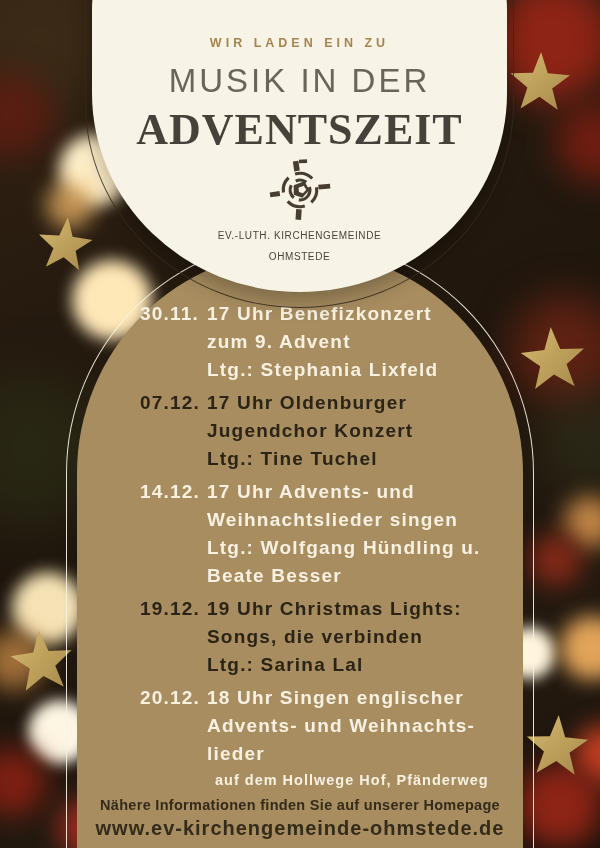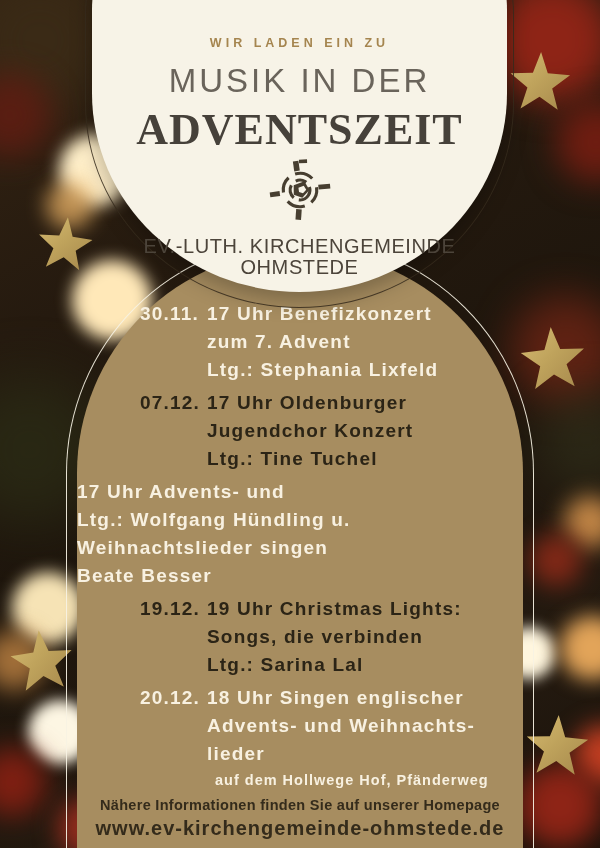--- a/index.html
+++ b/index.html
@@ -39,21 +39,21 @@
     background:var(--cream,#f7f3e7);
     border-radius:70px 70px 50% 50% / 100px 100px 52% 52%;
     box-shadow:0 8px 22px rgba(0,0,0,.28);
   }
   
   .header{position:absolute;left:92px;top:8px;width:415px;text-align:center;}
   .kicker{margin-top:28px;font-size:12.5px;font-weight:bold;letter-spacing:4px;color:var(--kicker-gold,#a5854f);}
   .title-thin{margin-top:12px;font-size:33px;font-weight:300;letter-spacing:3px;color:#6a645b;}
   .title-main{margin-top:4px;font-family:"Liberation Serif",serif;font-size:44px;font-weight:bold;letter-spacing:1px;color:var(--text-dark,#46413a);}
   .logo{margin:4px auto 0;width:62px;height:62px;}
-  .org{margin-top:15px;font-size:20px;line-height:21px;letter-spacing:.6px;color:#4c443a;}
+  .org{margin-top:4px;font-size:10px;line-height:21px;letter-spacing:.6px;color:#4c443a;}
   
   .events{position:absolute;left:77px;top:300px;width:446px;}
   .event{display:flex;margin-bottom:5px;font-weight:bold;font-size:19px;line-height:28px;letter-spacing:1.2px;}
   .event .date{width:67px;margin-left:63px;flex:none;}
   .event .lines{flex:1;}
   .event.light{color:var(--text-light,#f8f1e1);}
   .event.dark{color:var(--event-dark,#2b2416);}
   .note{font-size:14.5px;line-height:24px;letter-spacing:1px;margin-left:8px;}
   
   .footer{position:absolute;left:77px;top:794px;width:446px;text-align:center;
@@ -98,39 +98,40 @@
 
   <div class="arch-outline"></div>
   <div class="arch"></div>
 
   <div class="events">
 
     <div class="event light">
       <div class="date">30.11.</div>
       <div class="lines">
         <div>17 Uhr Benefizkonzert</div>
-        <div>zum 7. Advent</div>
+        <div>zum 9. Advent</div>
         <div>Ltg.: Stephania Lixfeld</div>
       </div>
     </div>
 
     <div class="event dark">
       <div class="date">07.12.</div>
       <div class="lines">
         <div>17 Uhr Oldenburger</div>
         <div>Jugendchor Konzert</div>
         <div>Ltg.: Tine Tuchel</div>
       </div>
     </div>
 
     <div class="event light">
+      <div class="date">14.12.</div>
       <div class="lines">
         <div>17 Uhr Advents- und</div>
+        <div>Weihnachtslieder singen</div>
         <div>Ltg.: Wolfgang Hündling u.</div>
-        <div>Weihnachtslieder singen</div>
         <div>Beate Besser</div>
       </div>
     </div>
 
     <div class="event dark">
       <div class="date">19.12.</div>
       <div class="lines">
         <div>19 Uhr Christmas Lights:</div>
         <div>Songs, die verbinden</div>
         <div>Ltg.: Sarina Lal</div>

